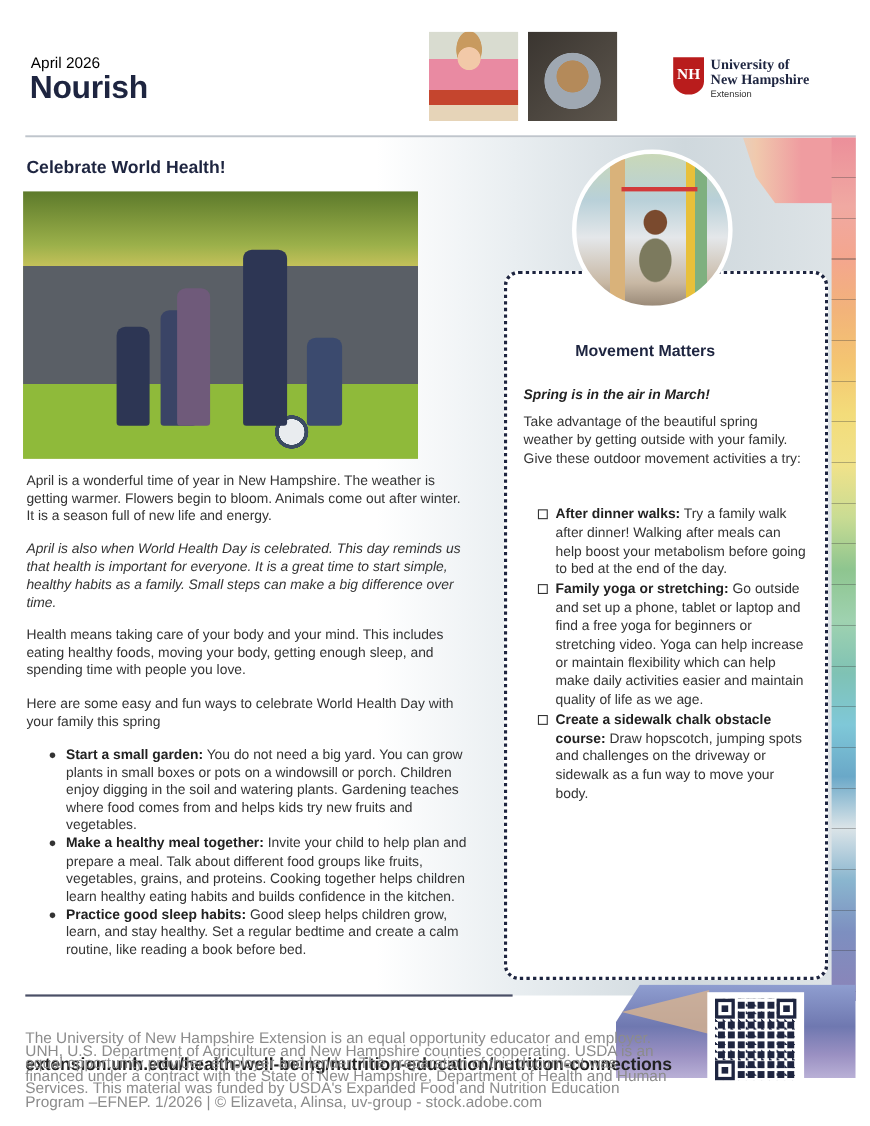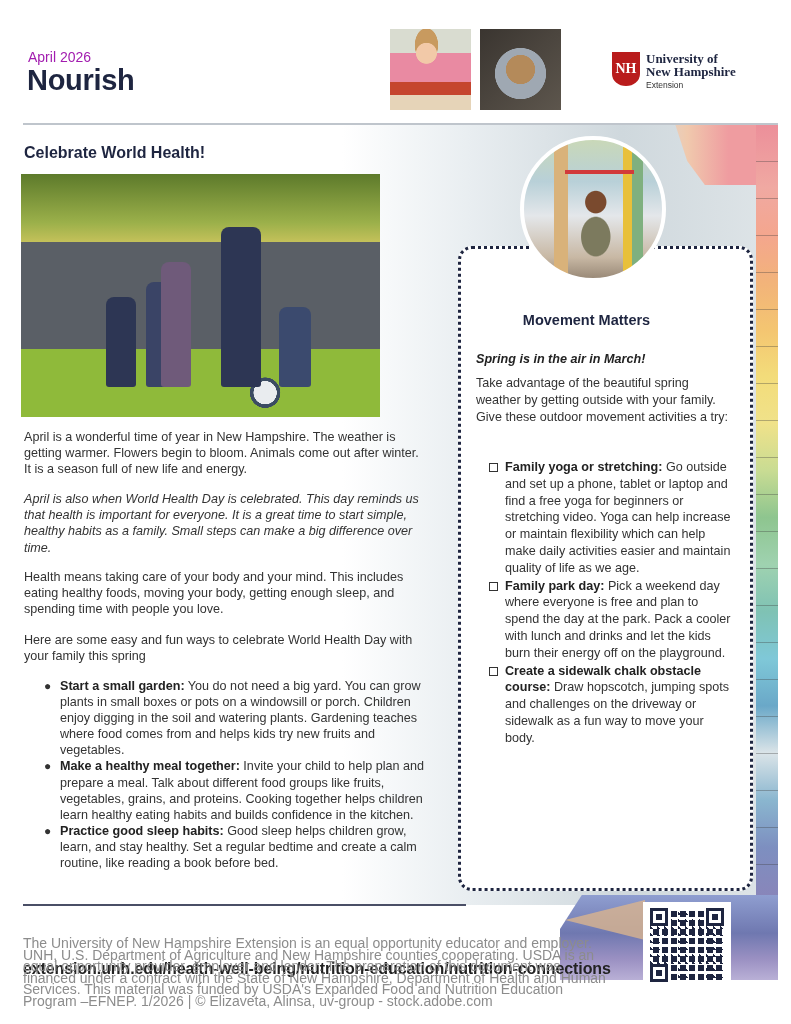--- a/index.html
+++ b/index.html
@@ -1,21 +1,21 @@
 <!DOCTYPE html>
 <html><head>
 <meta charset="utf-8">
 <style>
   * { box-sizing: border-box; margin: 0; padding: 0; }
   html, body { width: 791px; height: 1024px; background: #ffffff; overflow: hidden; }
   body { position: relative; font-family: "Liberation Sans", "DejaVu Sans", sans-serif; color: #2b2b2b; }
 
   
   .header { position: absolute; left: 0; top: 0; width: 791px; height: 124px; background: #fff; }
-  .issue-date { position: absolute; left: 28px; top: 49px; font-size: 14px; color: #a21caf; }
+  .issue-date { position: absolute; left: 28px; top: 49px; font-size: 14px; color: #000000; }
   .title { position: absolute; left: 27px; top: 64px; font-size: 29px; font-weight: bold; color: #1e2540; letter-spacing: -0.3px; }
   .subtitle { position: absolute; left: 27px; top: 101px; font-size: 13.5px; font-style: italic; font-weight: bold; color: #7a7a7a; }
   .header-rule { position: absolute; left: 23px; top: 123px; width: 755px; height: 2px; background: #bfc5cc; }
 
   .thumb { position: absolute; top: 29px; width: 81px; height: 81px; overflow: hidden; }
   .thumb-girl { left: 390px; background:
       radial-gradient(circle at 45% 30%, #f2c9a8 0 14%, transparent 15%),
       radial-gradient(ellipse at 45% 20%, #c89a5f 0 18%, transparent 19%),
       linear-gradient(180deg, #d9dcd0 0 30%, #e98aa2 30% 65%, #c5452e 65% 82%, #e6d4b8 82%); }
   .thumb-food { left: 480px; background:
@@ -159,25 +159,25 @@
 <div class="card"></div>
 <div class="circle-photo">
   <div class="bar"></div>
 </div>
 <div class="card-title">Movement Matters</div>
 <div class="card-lead">Spring is in the air in March!</div>
 <div class="card-intro">Take advantage of the beautiful spring weather by getting outside with your family. Give these outdoor movement activities a try:</div>
 <ul class="check-list">
   <li>
     <span class="box"></span>
-    <b>Family yoga or stretching:</b><span> Go outside and set up a phone, tablet or laptop and find a free yoga for beginners or stretching video. Yoga can help increase or maintain flexibility which can help make daily activities easier and maintain quality of life as we age.</span>
+    <b>After dinner walks:</b><span> Try a family walk after dinner! Walking after meals can help boost your metabolism before going to bed at the end of the day.</span>
   </li>
   <li>
     <span class="box"></span>
-    <b>Family park day:</b><span> Pick a weekend day where everyone is free and plan to spend the day at the park. Pack a cooler with lunch and drinks and let the kids burn their energy off on the playground.</span>
+    <b>Family yoga or stretching:</b><span> Go outside and set up a phone, tablet or laptop and find a free yoga for beginners or stretching video. Yoga can help increase or maintain flexibility which can help make daily activities easier and maintain quality of life as we age.</span>
   </li>
   <li>
     <span class="box"></span>
     <b>Create a sidewalk chalk obstacle course:</b><span> Draw hopscotch, jumping spots and challenges on the driveway or sidewalk as a fun way to move your body.</span>
   </li>
 </ul>
 
 <div class="footer-rule"></div>
 <div class="footer-url">extension.unh.edu/health-well-being/nutrition-education/nutrition-connections</div>
 <div class="footer-legal">The University of New Hampshire Extension is an equal opportunity educator and employer. UNH, U.S. Department of Agriculture and New Hampshire counties cooperating. USDA is an equal opportunity provider, employer and lender. The preparation of this document was financed under a contract with the State of New Hampshire, Department of Health and Human Services. This material was funded by USDA's Expanded Food and Nutrition Education Program –EFNEP. 1/2026 | © Elizaveta, Alinsa, uv-group - stock.adobe.com</div>

